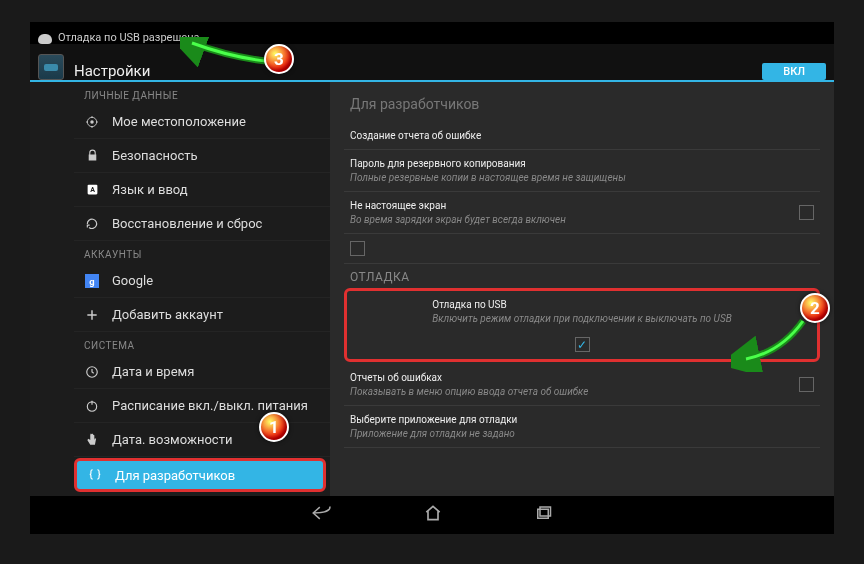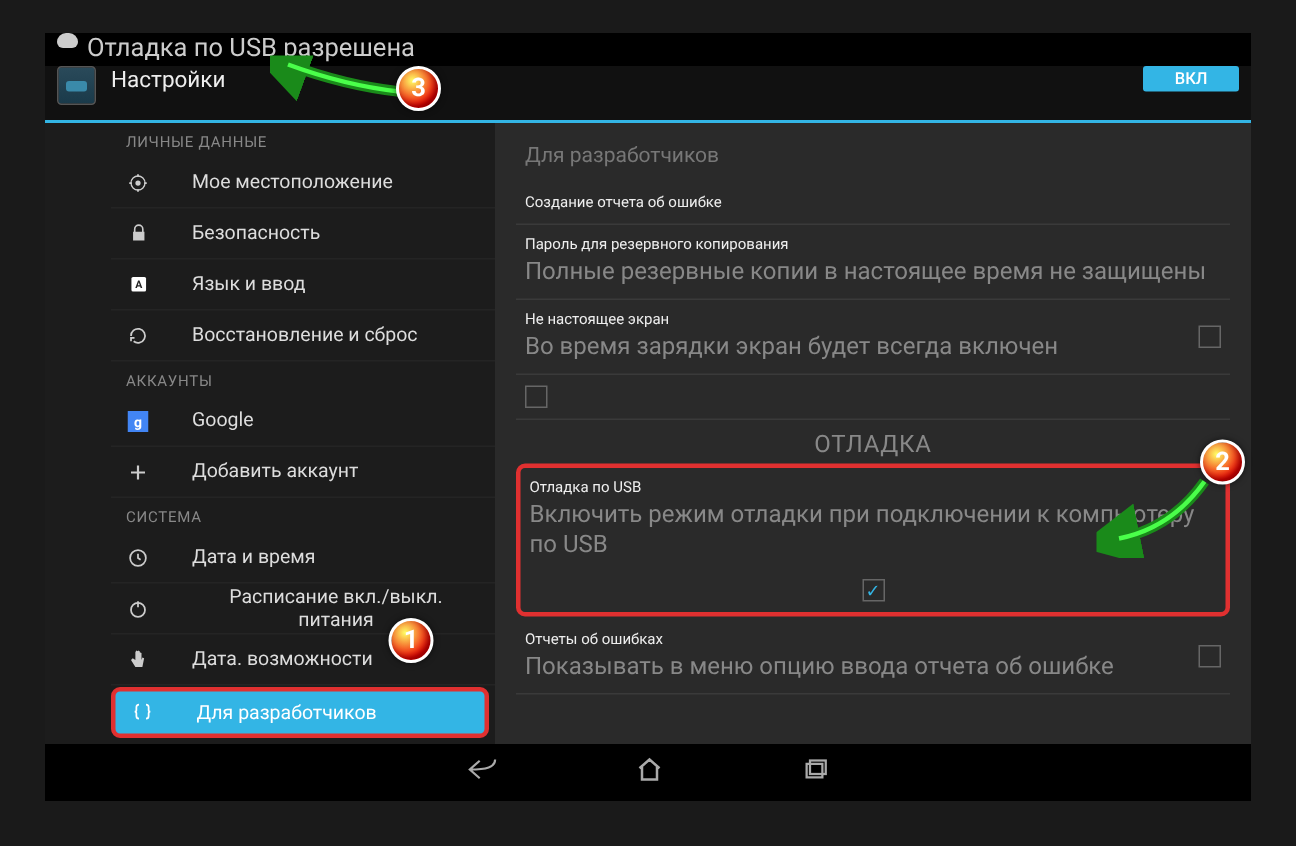--- a/index.html
+++ b/index.html
@@ -16,37 +16,37 @@
     position: absolute;
     left: 30px; top: 22px;
     width: 804px; height: 512px;
     background: #000;
     display: flex;
     flex-direction: column;
   }
   .statusbar {
     height: 22px;
     display: flex;
-    align-items: flex-start;
+    align-items: flex-end;
     padding: 0 8px;
-    font-size: 17px;
+    font-size: 11px;
     color: #ccc;
     background: #000;
   }
   .statusbar .cloud {
     width: 14px; height: 10px;
     background: #ccc;
     border-radius: 6px 6px 4px 4px;
     margin-right: 6px;
   }
   .titlebar {
     height: 38px;
     border-bottom: 2px solid #33b5e5;
     display: flex;
-    align-items: flex-start;
+    align-items: flex-end;
     padding: 0 8px;
     background: #111;
   }
   .titlebar .appicon {
     width: 26px; height: 26px;
     background: linear-gradient(#2a4a5a, #1a3a4a);
     border: 1px solid #555;
     border-radius: 3px;
     margin-right: 10px;
     position: relative;
@@ -89,23 +89,22 @@
     letter-spacing: 0.5px;
   }
   .sb-item {
     display: flex;
     align-items: center;
     height: 34px;
     padding: 0 10px;
     border-bottom: 1px solid rgba(255,255,255,0.04);
     color: #ddd;
     font-size: 13px;
-    gap: 28px;
+    gap: 12px;
     cursor: pointer;
-    text-align: center;
   }
   .sb-item.active {
     background: #33b5e5;
     color: #fff;
   }
   .sb-icon {
     width: 16px; height: 16px;
     display: flex;
     align-items: center;
     justify-content: center;
@@ -119,36 +118,35 @@
     overflow-y: auto;
     padding: 0 14px;
   }
   .pane-header {
     color: #777;
     font-size: 14px;
     padding: 14px 6px 10px;
   }
   .sect-header {
     color: #888;
-    font-size: 16px;
+    font-size: 12px;
     text-transform: uppercase;
     padding: 6px 6px 2px;
     letter-spacing: 0.5px;
-    text-align: center;
   }
   .row {
     display: flex;
     align-items: center;
     padding: 7px 6px;
     border-bottom: 1px solid rgba(255,255,255,0.08);
     gap: 12px;
   }
   .row .text { flex: 1; }
   .row .rt { color: #eee; font-size: 10px; line-height: 1.3; }
-  .row .rs { color: #888; font-size: 16px; line-height: 1.3; margin-top: 1px; }
+  .row .rs { color: #888; font-size: 10px; line-height: 1.3; margin-top: 1px; font-style: italic; }
   .chk {
     width: 15px; height: 15px;
     border: 1px solid #666;
     flex-shrink: 0;
     display: flex;
     align-items: center;
     justify-content: center;
     font-size: 12px;
     color: #33b5e5;
   }
@@ -327,30 +325,36 @@
       </div>
       <div class="row">
         <div class="chk"></div>
       </div>
 
       <div class="sect-header">ОТЛАДКА</div>
 
       <div class="row highlight-red">
         <div class="text">
           <div class="rt">Отладка по USB</div>
-          <div class="rs">Включить режим отладки при подключении к компьютеру по USB</div>
+          <div class="rs">Включить режим отладки при подключении к выключать по USB</div>
         </div>
         <div class="chk">✓</div>
       </div>
       <div class="row">
         <div class="text">
           <div class="rt">Отчеты об ошибках</div>
           <div class="rs">Показывать в меню опцию ввода отчета об ошибке</div>
         </div>
         <div class="chk"></div>
+      </div>
+      <div class="row">
+        <div class="text">
+          <div class="rt">Выберите приложение для отладки</div>
+          <div class="rs">Приложение для отладки не задано</div>
+        </div>
       </div>
     </div>
 
   </div>
 
   <div class="navbar">
     <span class="nav-btn"><svg width="22" height="18" viewBox="0 0 30 24" fill="none" stroke="#aaa" stroke-width="2">
           <path d="M12 4 L3 12 L12 20 M3 12 C 18 12 26 10 26 3"></path>
         </svg></span>
     <span class="nav-btn"><svg width="20" height="20" viewBox="0 0 24 24" fill="none" stroke="#aaa" stroke-width="2">

